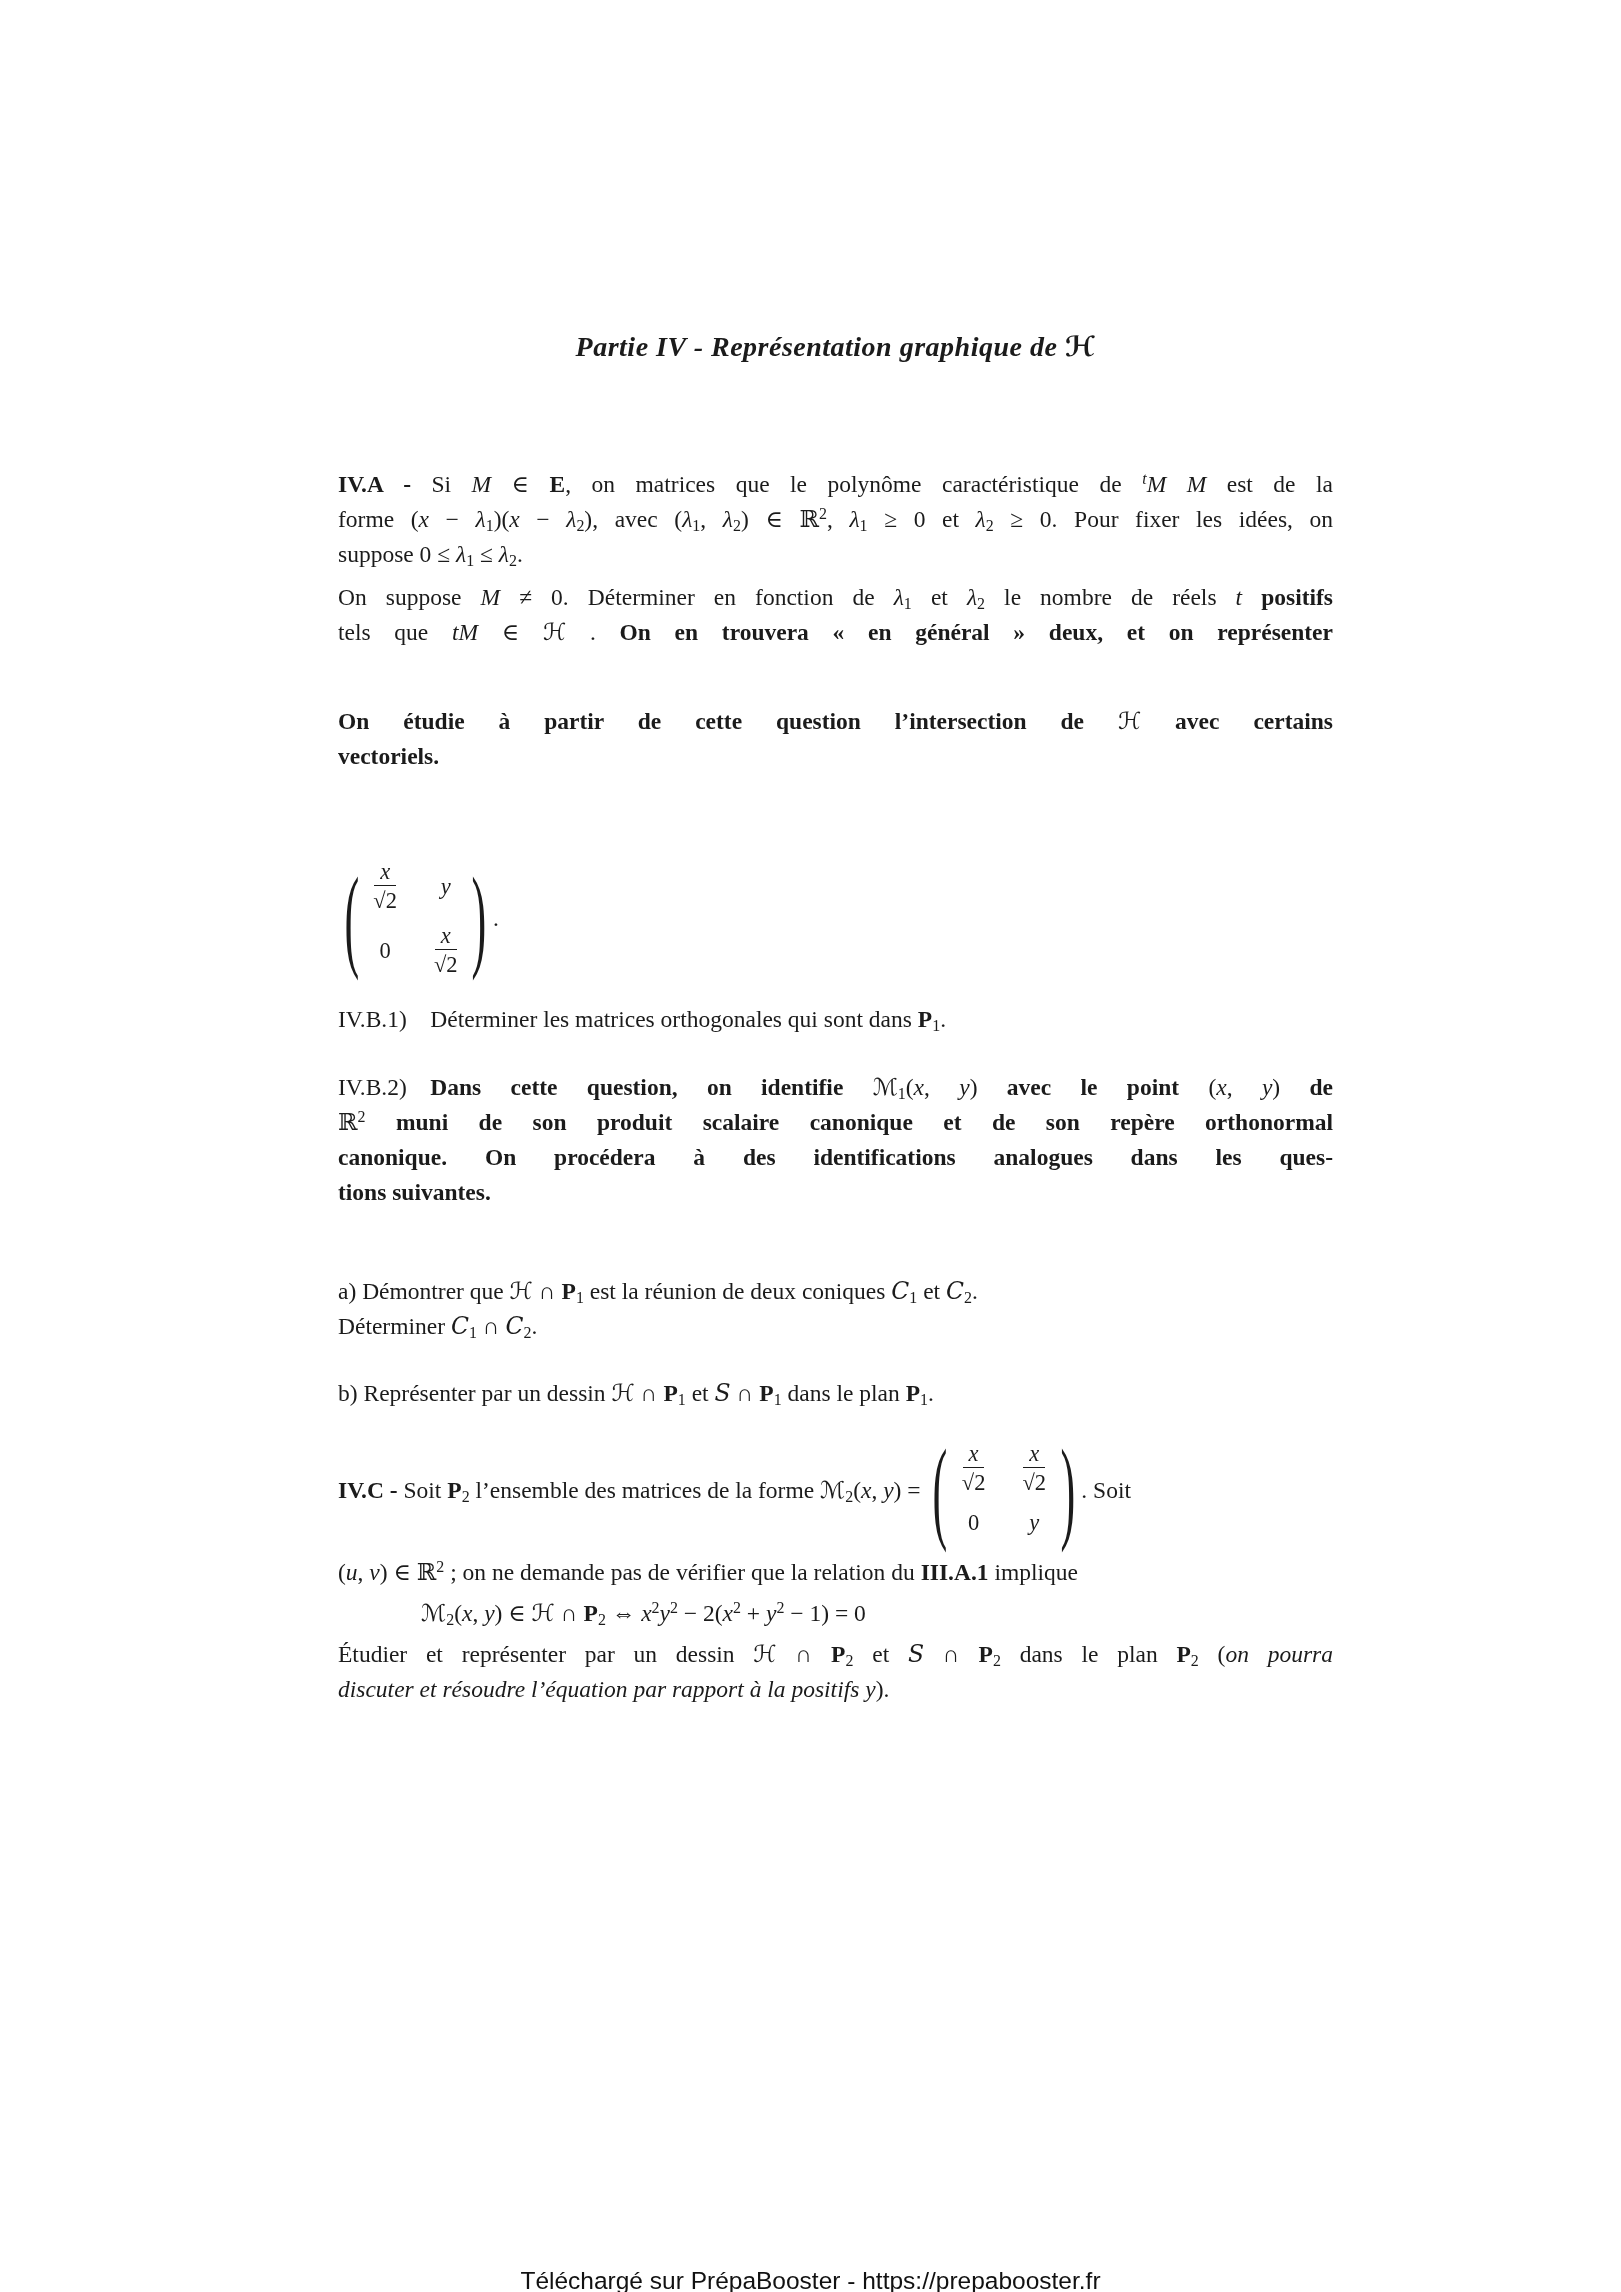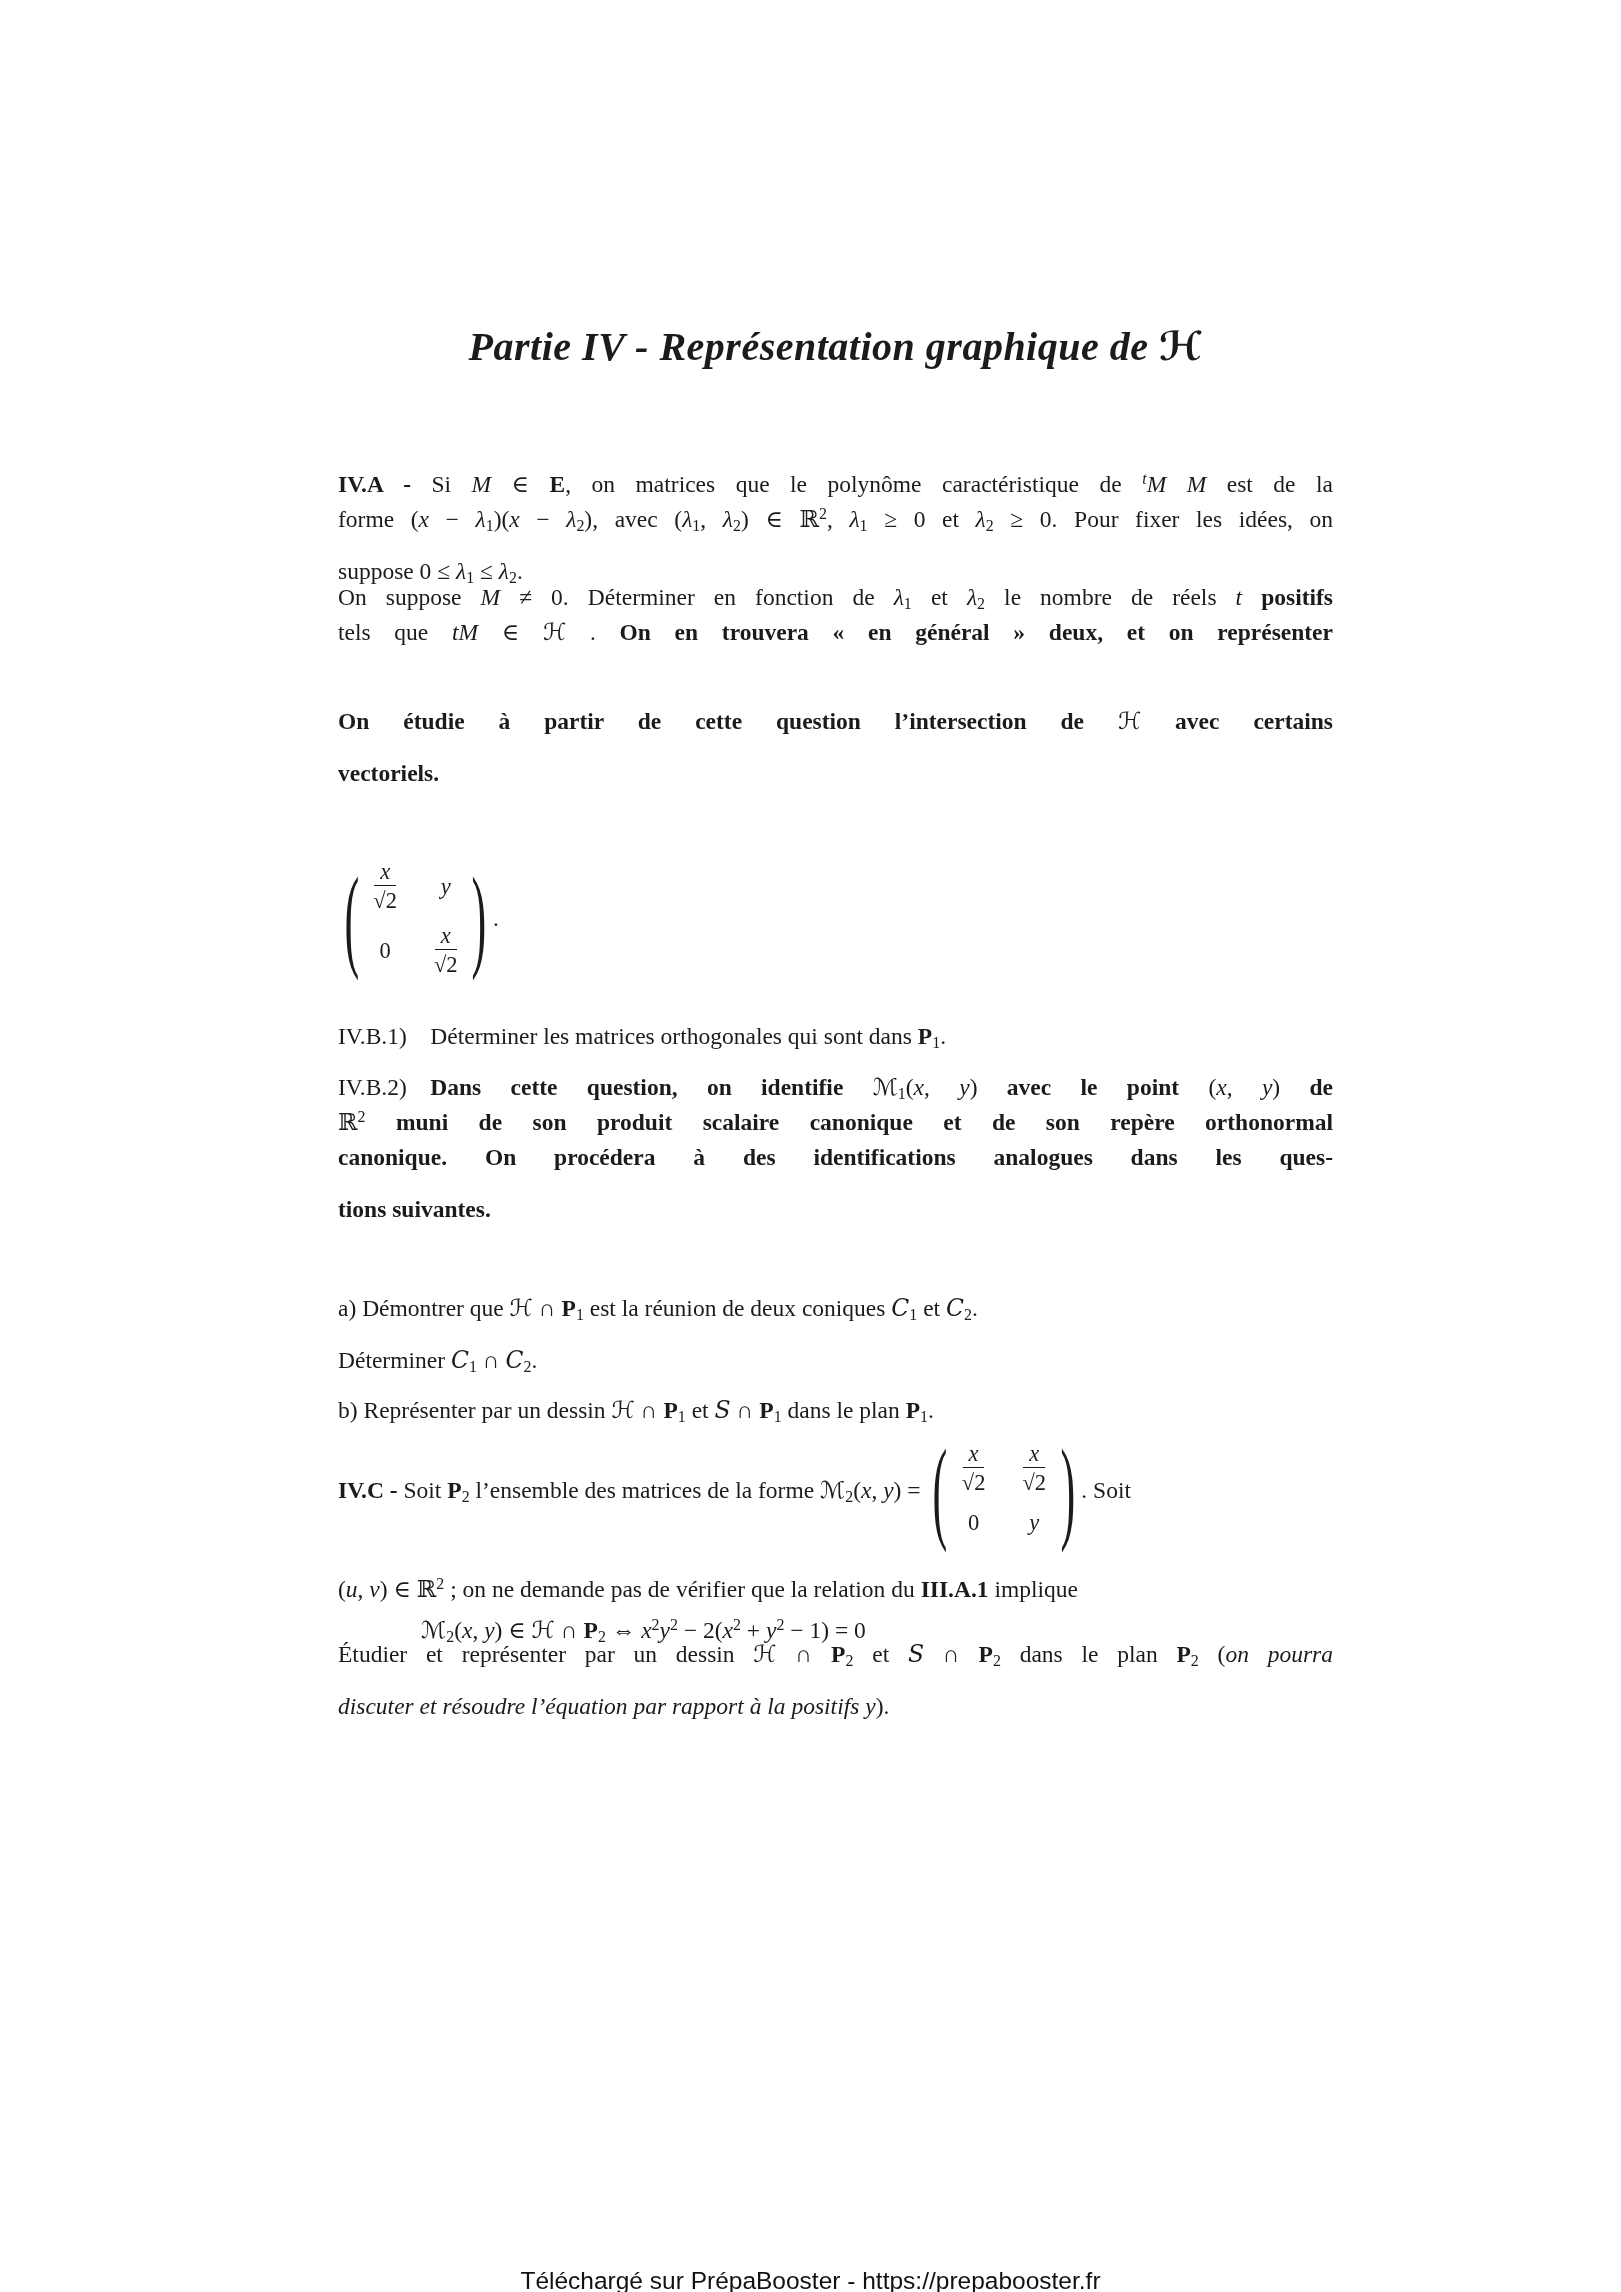--- a/index.html
+++ b/index.html
@@ -10,33 +10,33 @@
     color:#1b1b1b;
     font-family:"Liberation Serif","DejaVu Serif",serif;
     overflow:hidden;
   }
   .blk{
     position:absolute;
     left:338px;width:995px;
     font-size:23.5px;line-height:35px;
   }
   .title{
-    font-size:40px;line-height:51px;
+    font-size:28px;line-height:51px;
     text-align:center;
     letter-spacing:0.5px;
   }
   .b{font-weight:bold;}
   .i{font-style:italic;}
   .bi{font-weight:bold;font-style:italic;}
   .scr{font-family:"DejaVu Sans","DejaVu Serif",sans-serif;}
   .scr2{font-style:italic;font-family:"DejaVu Serif",serif;}
   .sub{font-size:68%;vertical-align:-0.22em;line-height:0;}
   .sup{font-size:68%;vertical-align:0.5em;line-height:0;}
   .line{text-align:justify;text-align-last:justify;}
-  .line.last{text-align-last:left;margin-top:17px;}
+  .line.last{text-align-last:left;}
   .mline{display:flex;align-items:center;}
   .mtext{white-space:pre-wrap;}
   .matrix{display:inline-flex;align-items:center;margin:0 3.9px;}
   .paren{
     display:inline-block;
     font-size:59px;line-height:0.9;
     transform:scaleY(1.95) scaleX(0.75);
     transform-origin:center;
     font-family:"Liberation Serif",serif;
   }

